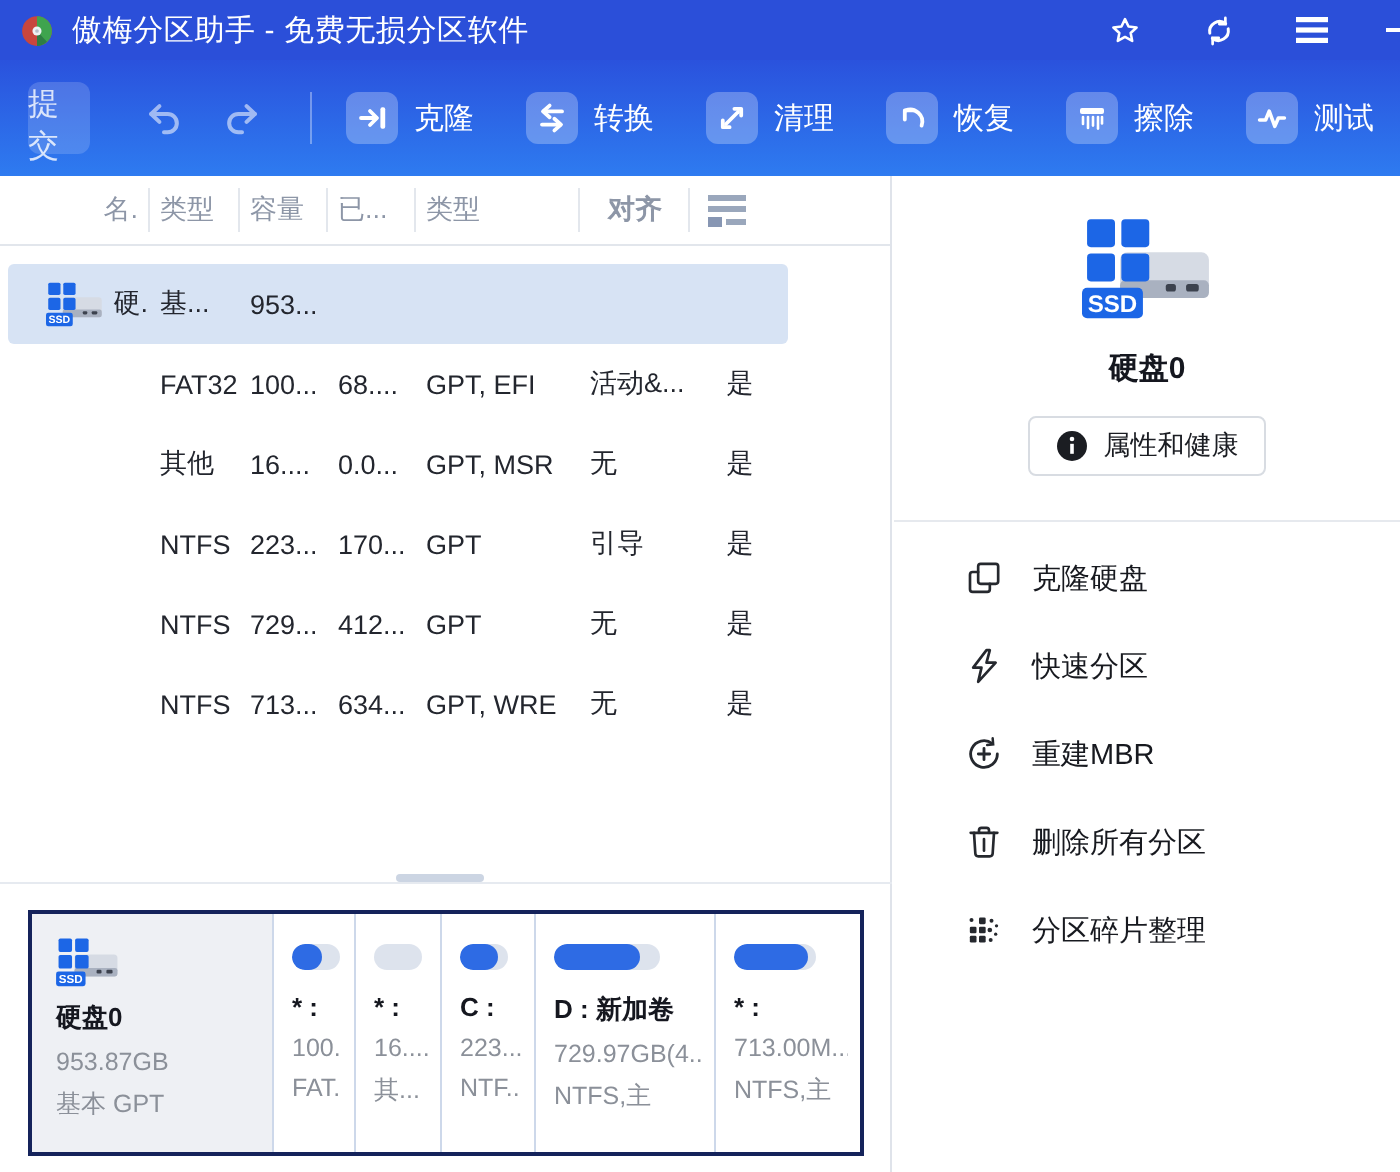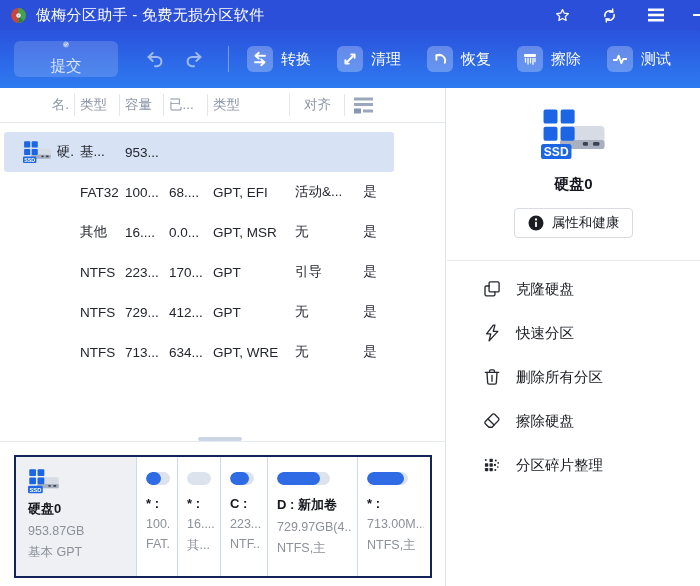--- a/index.html
+++ b/index.html
@@ -33,21 +33,21 @@
               display:flex; align-items:center; justify-content:center; flex:0 0 auto; }
 
   
   .left-pane { position:absolute; left:0; top:88px; width:446px; height:498px; background:#fff;
                border-right:1px solid #dfe3ea; }
   .thead { height:35px; display:grid; grid-template-columns:75px 45px 44px 44px 82px 55px 50px 1fr;
            border-bottom:1px solid #e2e6ec; color:#8d96a7; font-size:13.5px; }
   .th { display:flex; align-items:center; padding-left:5px; position:relative; cursor:pointer; white-space:nowrap; overflow:hidden; }
   .th::after { content:""; position:absolute; right:0; top:6px; bottom:6px; width:1px; background:#e3e7ed; }
   .th.c1 { justify-content:flex-end; padding-right:6px; }
-  .th.c7 { justify-content:center; padding-left:0; }
+  .th.c7 { justify-content:center; padding-left:0;font-weight:bold; }
   .th.cicon { padding-left:8px; cursor:pointer; }
   .th.cicon::after { display:none; }
 
   .tbody { padding-top:9px; }
   .trow { height:40px; margin:0 51px 0 4px; display:grid;
           grid-template-columns:71px 45px 44px 44px 82px 55px 50px;
           align-items:center; font-size:13.5px; color:#23262e; cursor:pointer; }
   .trow.selected { background:#d7e3f4; border-radius:3px; }
   .td { padding-left:5px; white-space:nowrap; overflow:hidden; }
   .td.c1 { display:flex; align-items:center; justify-content:flex-end; gap:5px; padding-right:1px; padding-left:0; }
@@ -143,20 +143,30 @@
           <path d="M5 9.8h9a5 5 0 0 1 0 10h-2"></path>
       </svg>
       <svg width="22" height="22" viewBox="0 0 24 24" fill="none" stroke="#fff" stroke-width="2.2" stroke-linecap="round" stroke-linejoin="round">
         <path d="M14.5 5.5 19 9.8l-4.5 4.3"></path>
           <path d="M19 9.8h-9a5 5 0 0 0 0 10h2"></path>
       </svg>
     </div>
     <div class="tb-sep"></div>
 
     <div class="tb-actions">
+      <div class="tb-action">
+        <span class="tb-glyph">
+          <svg width="16" height="16" viewBox="0 0 16 16" fill="none" stroke="#fff" stroke-width="1.9" stroke-linecap="round" stroke-linejoin="round">
+            <path d="M2.5 8h7.5"></path>
+              <path d="M7 4.5 10.5 8 7 11.5"></path>
+              <rect x="12.2" y="2.6" width="2.4" height="10.8" rx="1" fill="#fff" stroke="none"></rect>
+          </svg>
+        </span>
+        <span>克隆</span>
+      </div>
       <div class="tb-action">
         <span class="tb-glyph">
           <svg width="16" height="16" viewBox="0 0 16 16" fill="none" stroke="#fff" stroke-width="1.9" stroke-linecap="round" stroke-linejoin="round">
             <path d="M13 4.7H3.8"></path>
               <path d="M6.8 1.8 3.5 4.7l3.3 2.9"></path>
             <path d="M3 11.3h9.2"></path>
               <path d="M9.2 8.4l3.3 2.9-3.3 2.9"></path>
           </svg>
         </span>
         <span>转换</span>
@@ -409,34 +419,35 @@
         </svg>
         <span>克隆硬盘</span>
       </div>
       <div class="rp-item">
         <svg width="20" height="20" viewBox="0 0 24 24" fill="none" stroke="#25282e" stroke-width="1.6" stroke-linejoin="round">
           <path d="M13.5 2.5 5.5 13h5l-2 8.5L19 10h-5.5l2-7.5z"></path>
         </svg>
         <span>快速分区</span>
       </div>
       <div class="rp-item">
+        <svg width="20" height="20" viewBox="0 0 24 24" fill="none" stroke="#25282e" stroke-width="1.7" stroke-linecap="round">
+          <path d="M20 12a8 8 0 1 1-3.1-6.3"></path>
+          <path d="M17.2 2.6l.3 3.6-3.6.4" stroke-width="1.5"></path>
+          <path d="M12 8.6v6.8M8.6 12h6.8"></path>
+        </svg>
+        <span>重建MBR</span>
+      </div>
+      <div class="rp-item">
         <svg width="20" height="20" viewBox="0 0 24 24" fill="none" stroke="#25282e" stroke-width="1.6" stroke-linecap="round" stroke-linejoin="round">
           <path d="M4 6.5h16"></path>
           <path d="M9 6.5V5a1.5 1.5 0 0 1 1.5-1.5h3A1.5 1.5 0 0 1 15 5v1.5"></path>
           <path d="M6 6.5l.8 12.4A1.8 1.8 0 0 0 8.6 20.6h6.8a1.8 1.8 0 0 0 1.8-1.7L18 6.5"></path>
           <path d="M12 10.2v7"></path>
         </svg>
         <span>删除所有分区</span>
-      </div>
-      <div class="rp-item">
-        <svg width="20" height="20" viewBox="0 0 24 24" fill="none" stroke="#25282e" stroke-width="1.6" stroke-linecap="round" stroke-linejoin="round">
-          <path d="M8.2 19.5 4 15.3a1.8 1.8 0 0 1 0-2.6L12.6 4a1.8 1.8 0 0 1 2.6 0l4.6 4.6a1.8 1.8 0 0 1 0 2.6L12 19.5z"></path>
-          <path d="M7.3 9.5l7.2 7.2"></path>
-        </svg>
-        <span>擦除硬盘</span>
       </div>
       <div class="rp-item">
         <svg width="20" height="20" viewBox="0 0 24 24" fill="#25282e">
           <rect x="3.5" y="10" width="4" height="4" rx="0.8"></rect>
           <rect x="9" y="10" width="4" height="4" rx="0.8"></rect>
           <rect x="3.5" y="15.5" width="4" height="4" rx="0.8"></rect>
           <rect x="9" y="15.5" width="4" height="4" rx="0.8"></rect>
           <rect x="9" y="4.5" width="4" height="4" rx="0.8"></rect>
           <circle cx="16.5" cy="6.5" r="1.2"></circle>
           <circle cx="19.5" cy="9.5" r="1"></circle>

